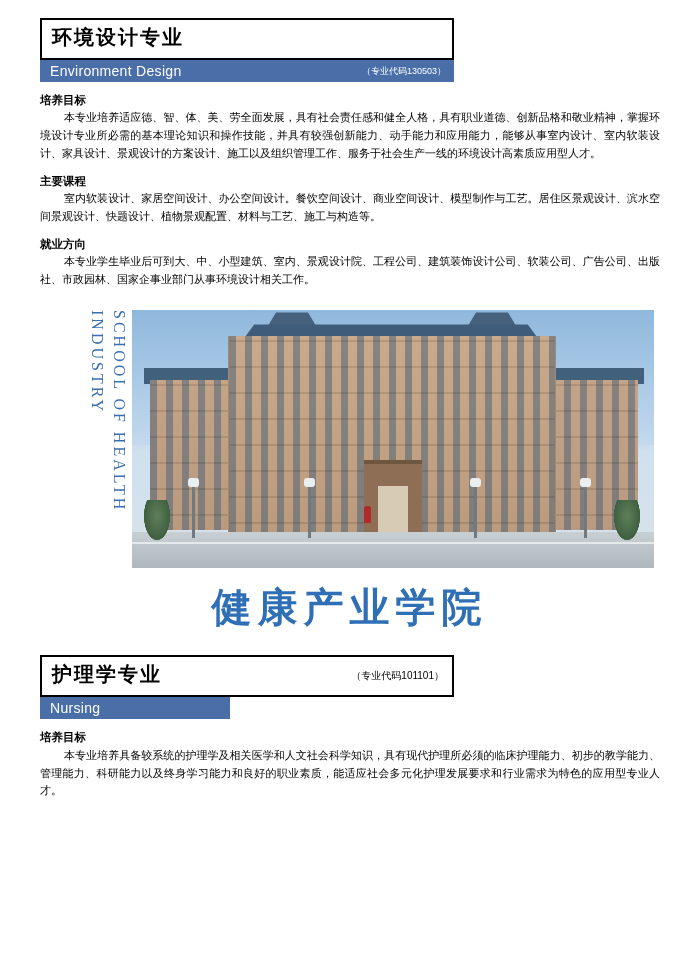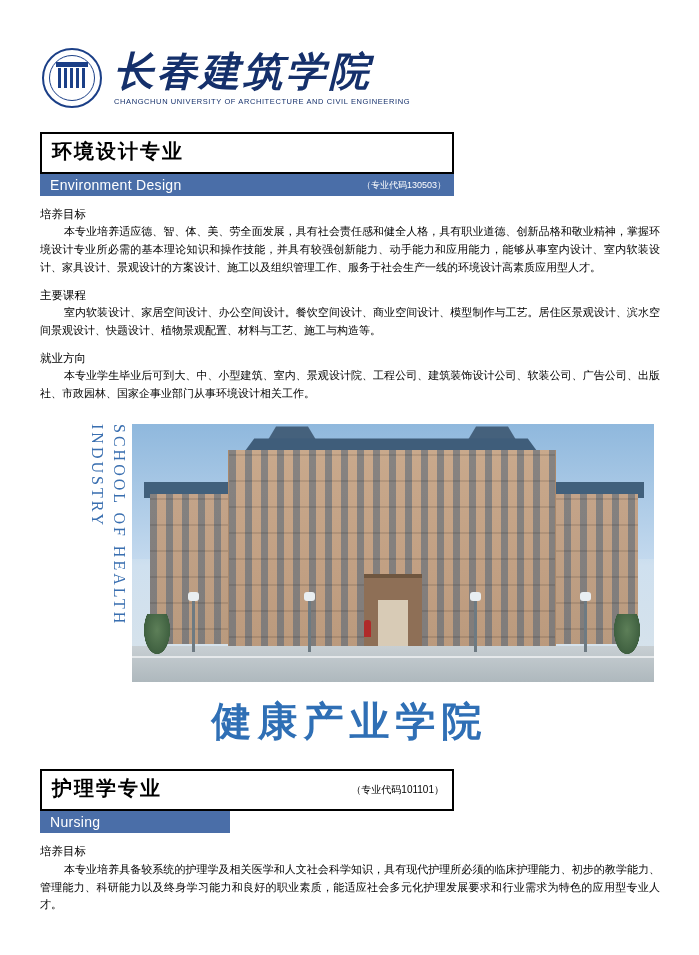--- a/index.html
+++ b/index.html
@@ -143,21 +143,21 @@
     justify-content: flex-start;
   }
 
   
   .section {
     margin-top: 10px;
     width: 620px;
   }
   .sec-head {
     font-size: 11.5px;
-    font-weight: normal;
+    font-weight: bold;
     line-height: 1.5;
   }
   .sec-body {
     font-size: 11px;
     line-height: 1.62;
     text-indent: 24px;
     text-align: justify;
   }
   .degree-line {
     margin-top: 9px;
@@ -363,30 +363,20 @@
     font-weight: bold;
     color: #2f6fb5;
     letter-spacing: 6px;
   }
 </style>
 </head>
 <body>
 
 <div class="page">
 
-  <div class="logo-row">
-    <div class="logo-seal">
-      <div class="seal-top"></div>
-      <div class="seal-inner"></div>
-    </div>
-    <div class="logo-text">
-      <div class="logo-cn">长春建筑学院</div>
-      <div class="logo-en">CHANGCHUN UNIVERSITY OF ARCHITECTURE AND CIVIL ENGINEERING</div>
-    </div>
-  </div>
 
   <div class="major-block">
     <div class="major-title-box">
       <span class="major-title-cn">环境设计专业</span>
     </div>
     <div class="major-sub-bar">
       <span class="major-sub-en">Environment Design</span>
       <span class="major-code">（专业代码130503）</span>
     </div>
   </div>

